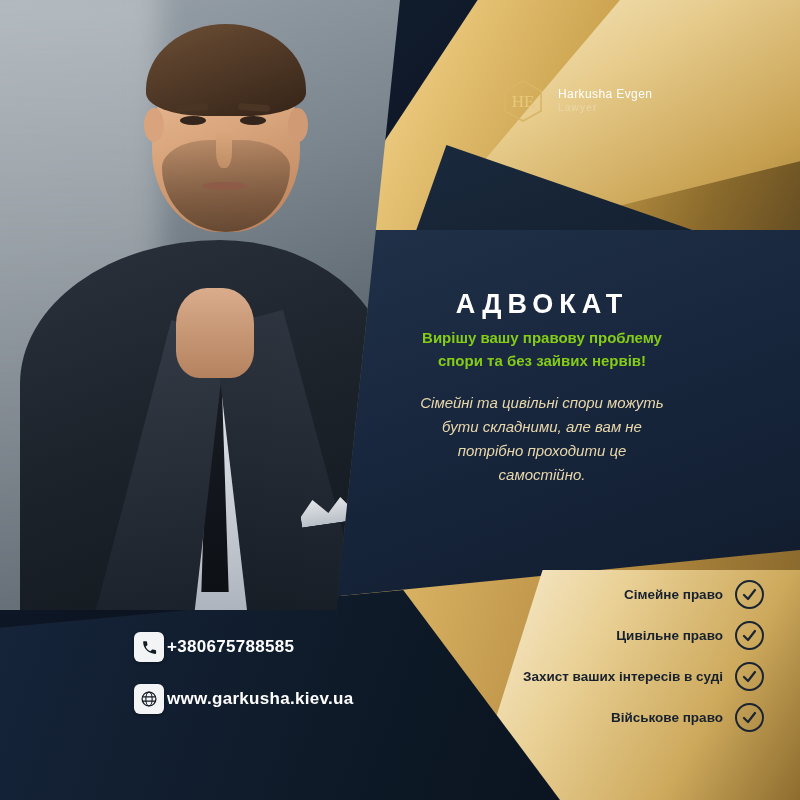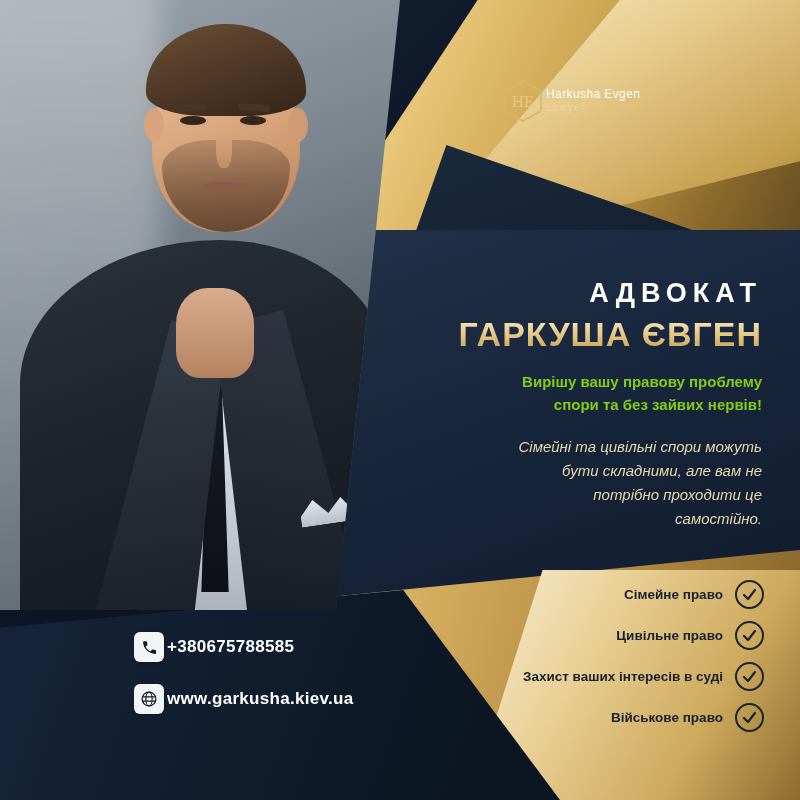--- a/index.html
+++ b/index.html
@@ -223,20 +223,21 @@
     border-radius: 38% 38% 50% 50% / 30% 30% 70% 70%;
   }
 
   
   .logo {
     position: absolute;
     top: 78px;
     left: 500px;
     display: flex;
     align-items: center;
+    gap: 12px;
   }
   .logo-mark {
     width: 46px;
     height: 46px;
     position: relative;
   }
   .logo-text-wrap {
     line-height: 1.15;
   }
   .logo-name {
@@ -248,23 +249,23 @@
   .logo-role {
     font-size: 10px;
     color: #e9d7a8;
     letter-spacing: 1.2px;
   }
 
   
   .headline {
     position: absolute;
     right: 38px;
-    top: 278px;
+    top: 289px;
     width: 440px;
-    text-align: right;
+    text-align: center;
   }
   .h-adv {
     font-size: 27px;
     letter-spacing: 6px;
     color: #ffffff;
     font-weight: 700;
     margin-bottom: 6px;
   }
   .h-name {
     font-size: 34px;
@@ -399,21 +400,20 @@
       </svg>
     </div>
     <div class="logo-text-wrap">
       <div class="logo-name">Harkusha Evgen</div>
       <div class="logo-role">Lawyer</div>
     </div>
   </div>
 
   <div class="headline">
     <div class="h-adv">АДВОКАТ</div>
-    <div class="h-name">ГАРКУША ЄВГЕН</div>
     <div class="h-sub">
       <div>Вирішу вашу правову проблему</div>
       <div>спори та без зайвих нервів!</div>
     </div>
     <div class="h-desc">
       <div>Сімейні та цивільні спори можуть</div>
       <div>бути складними, але вам не</div>
       <div>потрібно проходити це</div>
       <div>самостійно.</div>
     </div>

